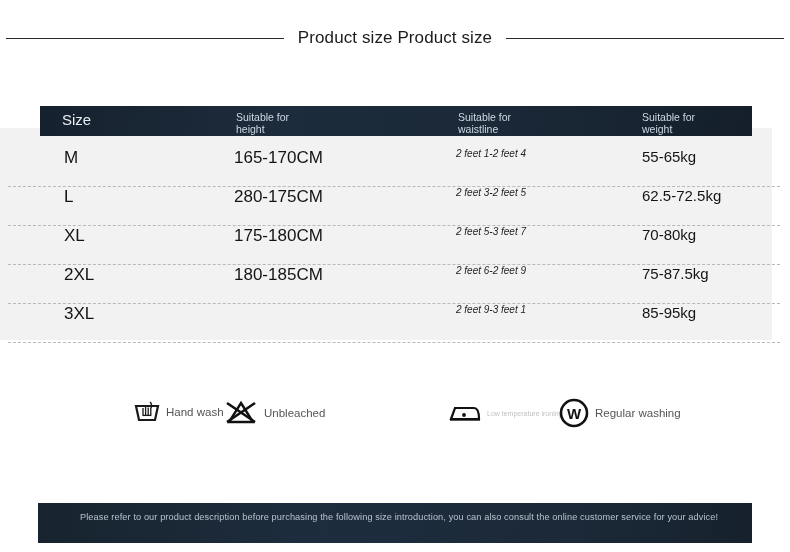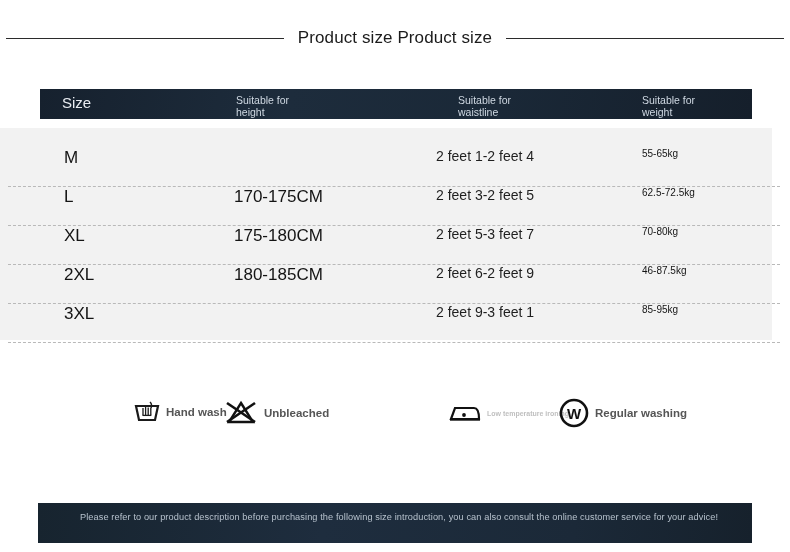--- a/index.html
+++ b/index.html
@@ -23,56 +23,56 @@
     font-size: 17px; color: #1b1b1b; white-space: nowrap;
     letter-spacing: 0.1px; font-weight: 400;
   }
 
   
   .table-body {
     position: absolute; left: 0px; top: 128px; width: 772px; height: 212px;
     background: #f2f2f2;
   }
   .table-header {
-    position: absolute; left: 40px; top: 89px; width: 712px; height: 30px;
+    position: absolute; left: 40px; top: 106px; width: 712px; height: 30px;
     background: #16222f;
     background-image: linear-gradient(100deg,#16212e 0%, #1d2c3c 35%, #1a2837 65%, #151f2b 100%);
   }
   .th {
     position: absolute; color: #e9edf2; line-height: 1.15;
     white-space: pre-line;
   }
   .th.size   { left: 22px;  top: 5px;  font-size: 15px; }
   .th.height { left: 196px; top: 5px;  font-size: 10.5px; color: #cfd8e2; }
   .th.waist  { left: 418px; top: 5px;  font-size: 10.5px; color: #cfd8e2; }
   .th.weight { left: 602px; top: 5px;  font-size: 10.5px; color: #cfd8e2; }
 
   .rows { position: absolute; left: 0; top: 148px; width: 790px; }
   .row {
     position: relative; height: 39px; width: 790px;
   }
   .row .cell { position: absolute; color: #141414; white-space: nowrap; }
   .cell.c-size   { left: 64px;  font-size: 17px; }
   .cell.c-height { left: 234px; font-size: 17px; }
-  .cell.c-waist  { left: 436px; font-size: 14px; color: #1f1f1f; }
-  .cell.c-weight { left: 642px; font-size: 10px; }
+  .cell.c-waist  { left: 456px; font-size: 10px; color: #1f1f1f; font-style: italic; }
+  .cell.c-weight { left: 642px; font-size: 15px; }
   .row .divider {
     position: absolute; left: 8px; right: 10px; bottom: 0; height: 0;
     border-bottom: 1px dashed #b9b9b9;
   }
 
   
   .care {
     position: absolute; left: 0; top: 396px; width: 790px; height: 44px;
   }
   .care-item {
     position: absolute; display: flex; align-items: center; gap: 6px;
     color: #4a4a4a; font-size: 11.5px; white-space: nowrap;
   }
-  .care-item .lbl { color: #555; font-weight: bold; }
+  .care-item .lbl { color: #555; }
   .care-item.faded .lbl { color: #6f6f6f; opacity: .82; }
   .care-item.ghost .lbl { color: #8a8a8a; opacity: .55; font-size: 7px; }
 
   .ci-handwash { left: 134px;  top: 4px; }
   .ci-bleach   { left: 224px;  top: 4px; }
   .ci-tumble   { left: 344px;  top: 2px; }
   .ci-iron     { left: 447px;  top: 6px; }
   .ci-regular  { left: 559px;  top: 2px; }
 
   svg { display: block; }
@@ -108,46 +108,47 @@
     <div class="th waist">Suitable for
 waistline</div>
     <div class="th weight">Suitable for
 weight</div>
   </div>
 
   <div class="rows">
 
     <div class="row">
       <div class="cell c-size">M</div>
+      <div class="cell c-height">165-170CM</div>
       <div class="cell c-waist">2 feet 1-2 feet 4</div>
       <div class="cell c-weight">55-65kg</div>
       <div class="divider"></div>
     </div>
 
     <div class="row">
       <div class="cell c-size">L</div>
-      <div class="cell c-height">170-175CM</div>
+      <div class="cell c-height">280-175CM</div>
       <div class="cell c-waist">2 feet 3-2 feet 5</div>
       <div class="cell c-weight">62.5-72.5kg</div>
       <div class="divider"></div>
     </div>
 
     <div class="row">
       <div class="cell c-size">XL</div>
       <div class="cell c-height">175-180CM</div>
       <div class="cell c-waist">2 feet 5-3 feet 7</div>
       <div class="cell c-weight">70-80kg</div>
       <div class="divider"></div>
     </div>
 
     <div class="row">
       <div class="cell c-size">2XL</div>
       <div class="cell c-height">180-185CM</div>
       <div class="cell c-waist">2 feet 6-2 feet 9</div>
-      <div class="cell c-weight">46-87.5kg</div>
+      <div class="cell c-weight">75-87.5kg</div>
       <div class="divider"></div>
     </div>
 
     <div class="row">
       <div class="cell c-size">3XL</div>
       <div class="cell c-waist">2 feet 9-3 feet 1</div>
       <div class="cell c-weight">85-95kg</div>
       <div class="divider"></div>
     </div>
 

